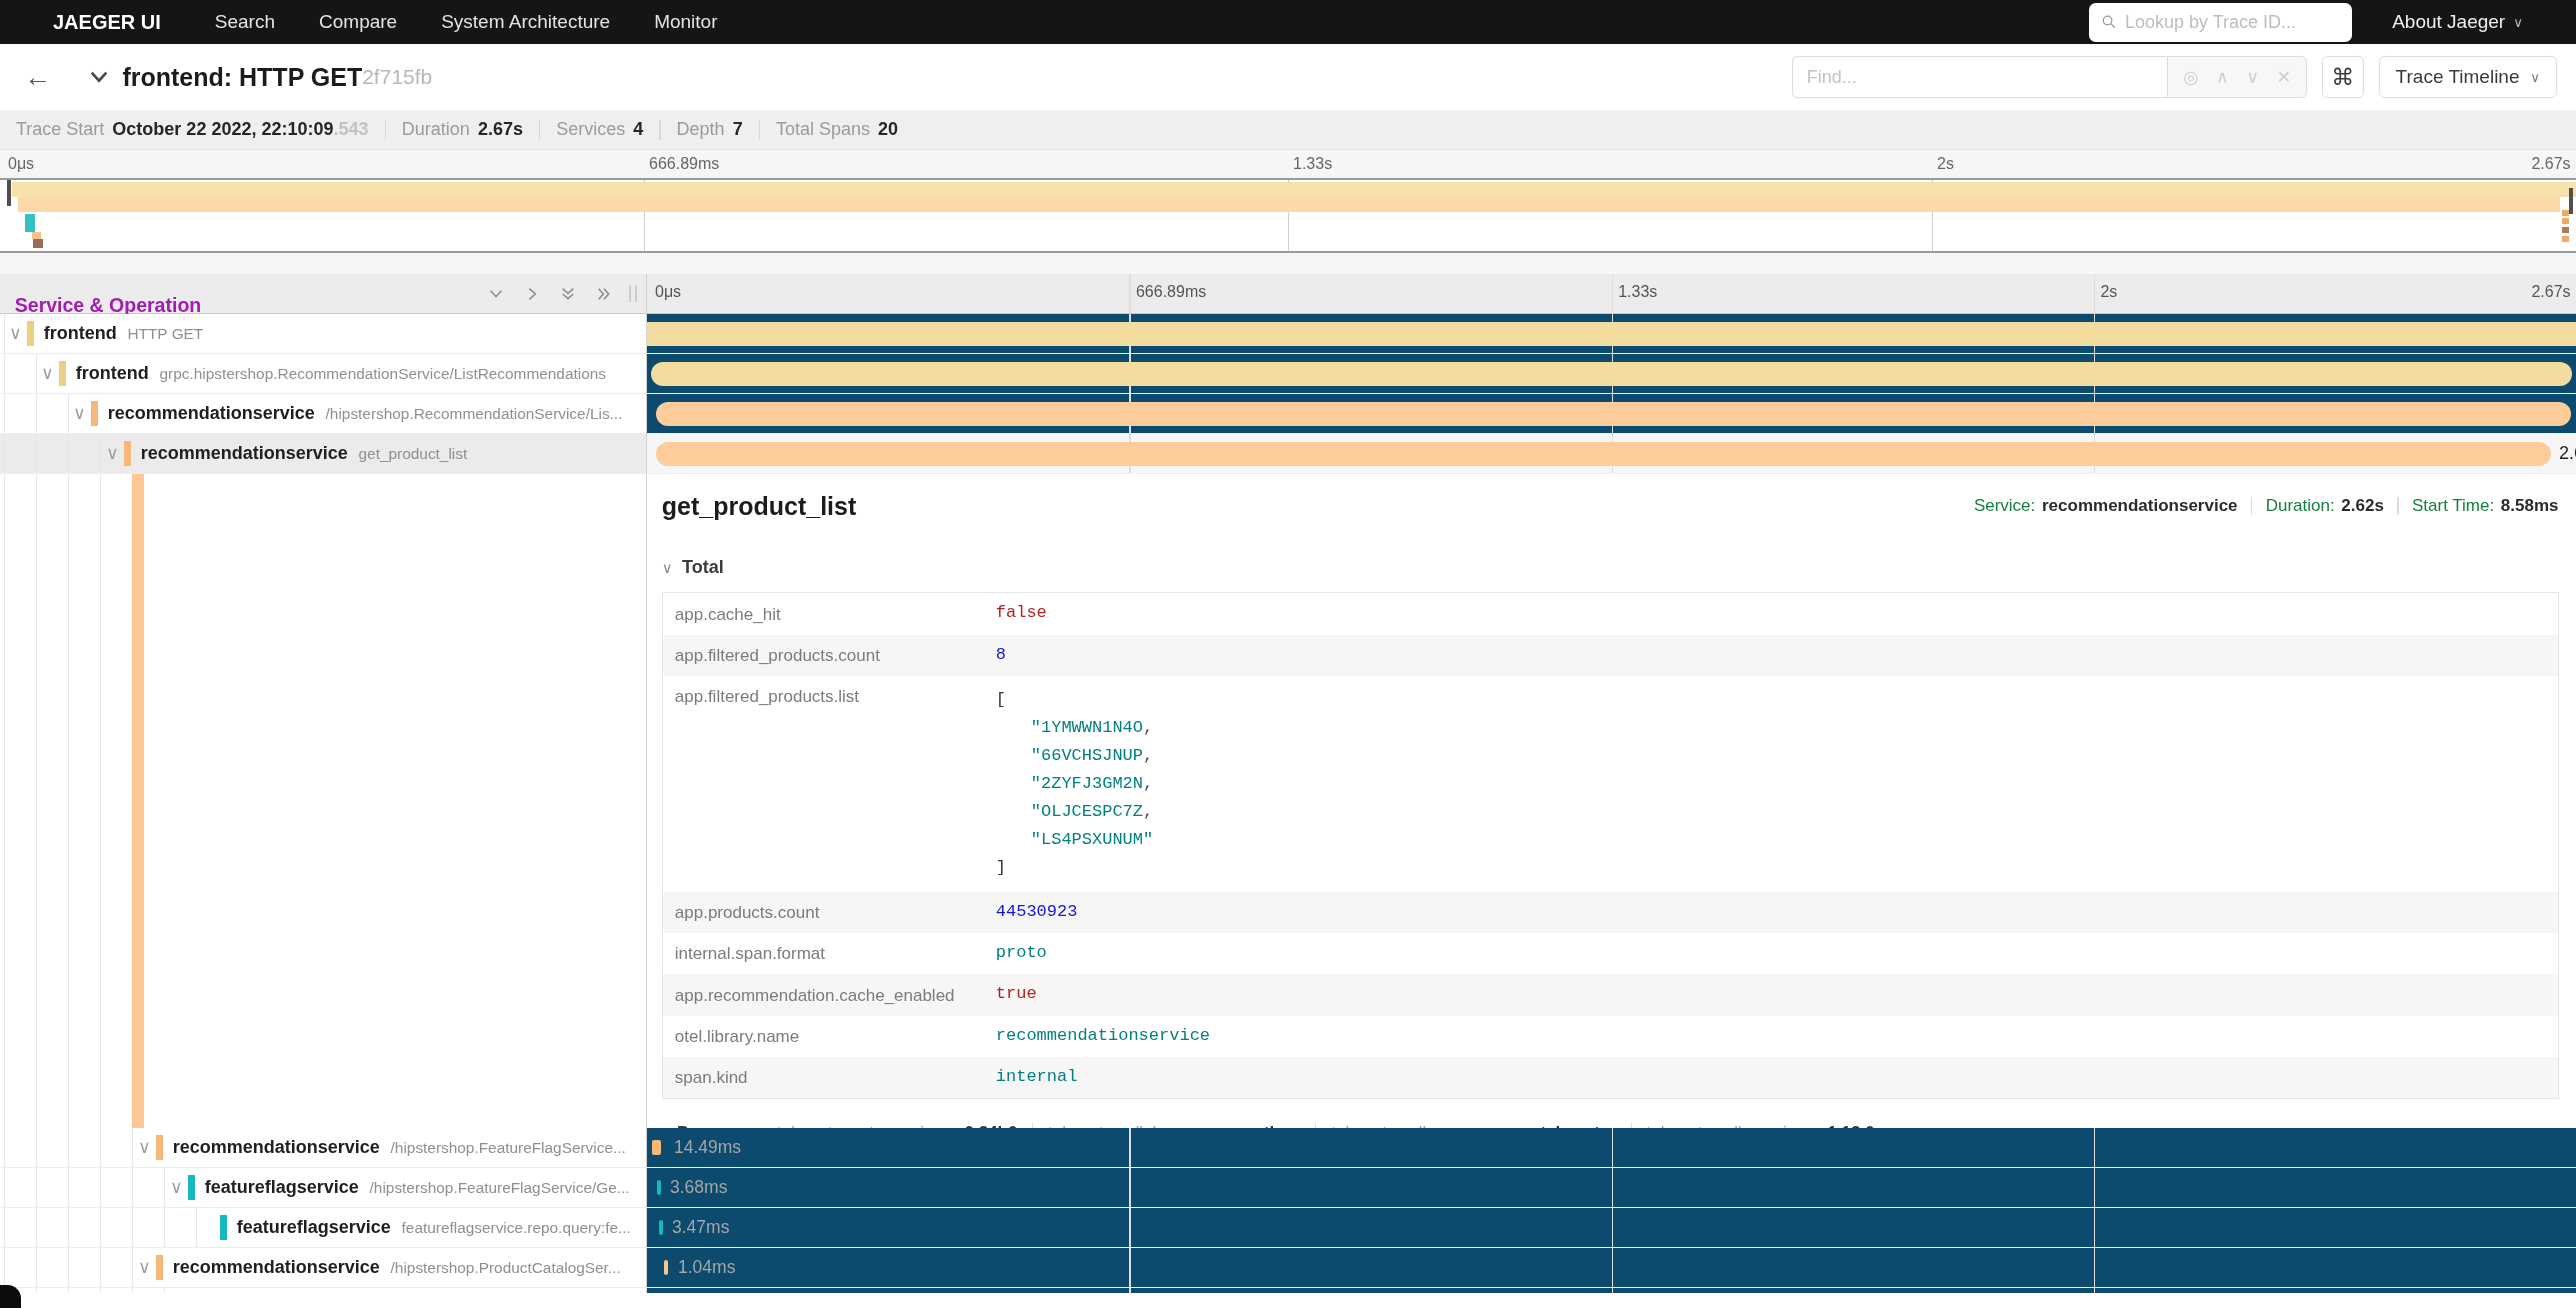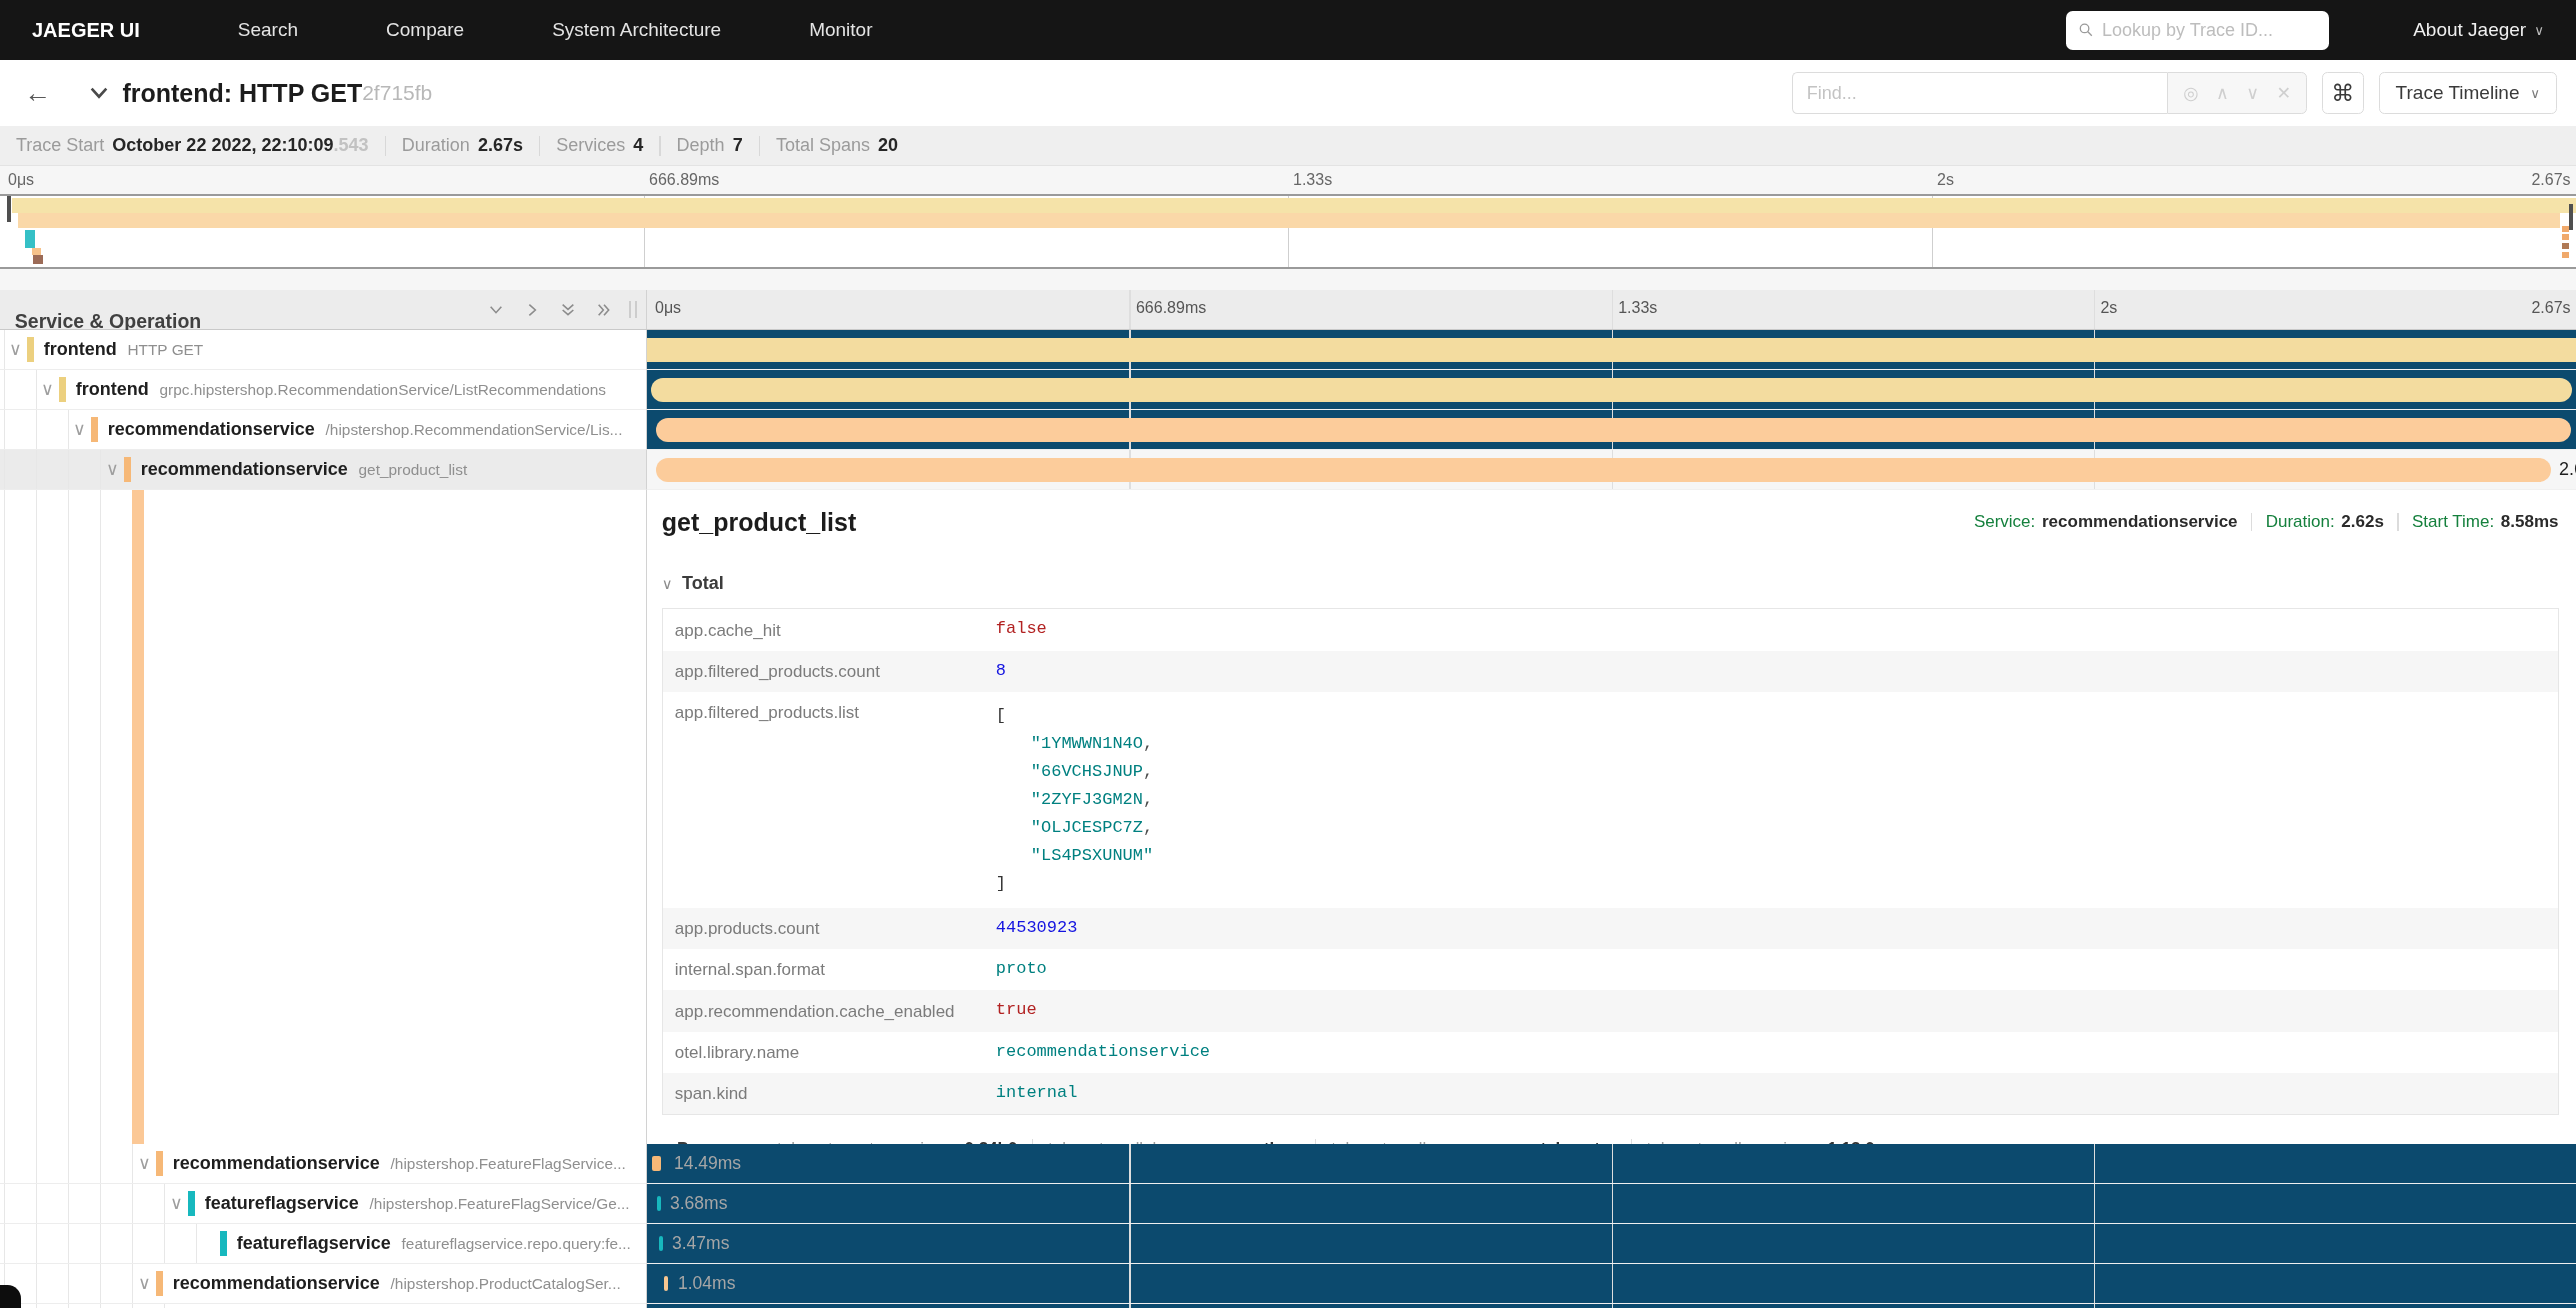--- a/index.html
+++ b/index.html
@@ -3,21 +3,21 @@
 <meta charset="utf-8">
 <style>
   * { margin:0; padding:0; box-sizing:border-box; }
   html,body { background:#fff; }
   .root {
     position:relative; width:2576px; height:1308px; overflow:hidden;
     font-family:"Liberation Sans", sans-serif; color:#262626; background:#fff;
   }
   
   .nav {
-    height:60px; background:#151515; display:flex; align-items:center; padding:0 32px;gap:44px;
+    height:44px; background:#151515; display:flex; align-items:center; padding:0 53px;
   }
   .nav-brand { color:#fff; font-weight:bold; font-size:20px; margin-right:54px; }
   .nav-link { color:#e4e4e4; font-size:19px; margin-right:44px; cursor:pointer; }
   .nav-spacer { flex:1; }
   .nav-search {
     width:263px; height:39px; background:#fff; border-radius:6.7px;
     display:flex; align-items:center; padding:0 12px; margin-right:40px;
   }
   .nav-search input {
     border:none; outline:none; font-size:18px; color:#333; width:100%;
@@ -78,21 +78,21 @@
   .mm-grid { position:absolute; top:0; bottom:0; width:1.3px; background:#cfcfcf; }
   .mm-bar { position:absolute; }
   .mm-handle { position:absolute; width:4.7px; height:25.5px; background:#4f4f4f; }
   .mm-dash { position:absolute; width:7.4px; height:6px; }
   
   .mid-gap { height:21px; background:#f6f6f6; }
   .grid-header { display:flex; height:40px; background:#ececec; border-bottom:1.3px solid #c9c9c9; }
   .gh-left {
     width:647px; border-right:1.3px solid #d2d2d2; display:flex; align-items:center; padding:0 9.4px 0 14.8px;
   }
-  .gh-title { font-weight:bold; font-size:19.5px; color:#404040; flex:1;margin-top:24px; }
+  .gh-title { font-weight:bold; font-size:19.5px; color:#a21caf; flex:1;margin-top:24px; }
   .gh-icons { display:flex; align-items:center; gap:20px; margin-right:17.5px; }
   .gh-icons svg { display:block; cursor:pointer; }
   .gh-drag { display:flex; gap:3.4px; cursor:col-resize; }
   .gh-drag i { width:2px; height:17.5px; background:#cdcdcd; }
   .gh-right { position:relative; flex:1; font-size:16px; color:#555; }
   .gh-right .tick { position:absolute; top:9.4px; }
   .vgrid { position:absolute; top:0; bottom:0; width:1.3px; background:#dedede; }
   
   .rows { position:relative; height:979px; overflow:hidden; }
   .row { display:flex; height:40px; }

